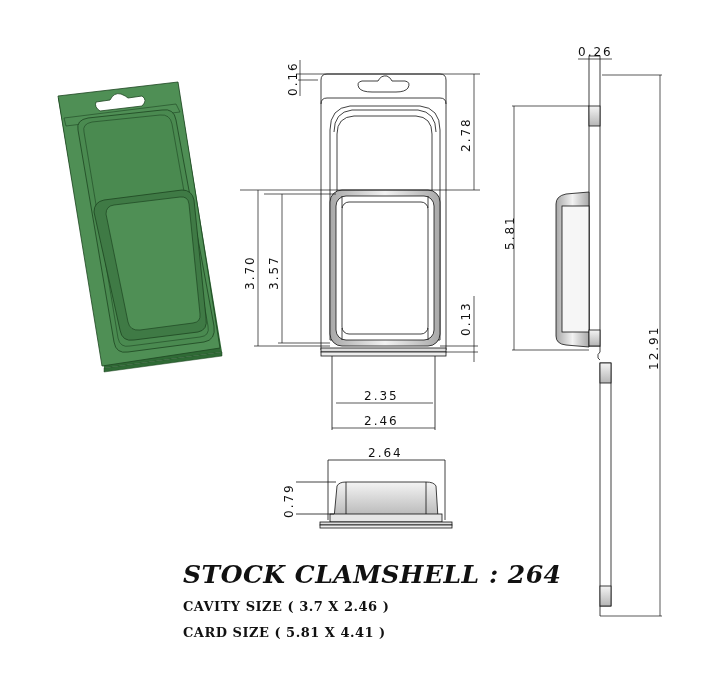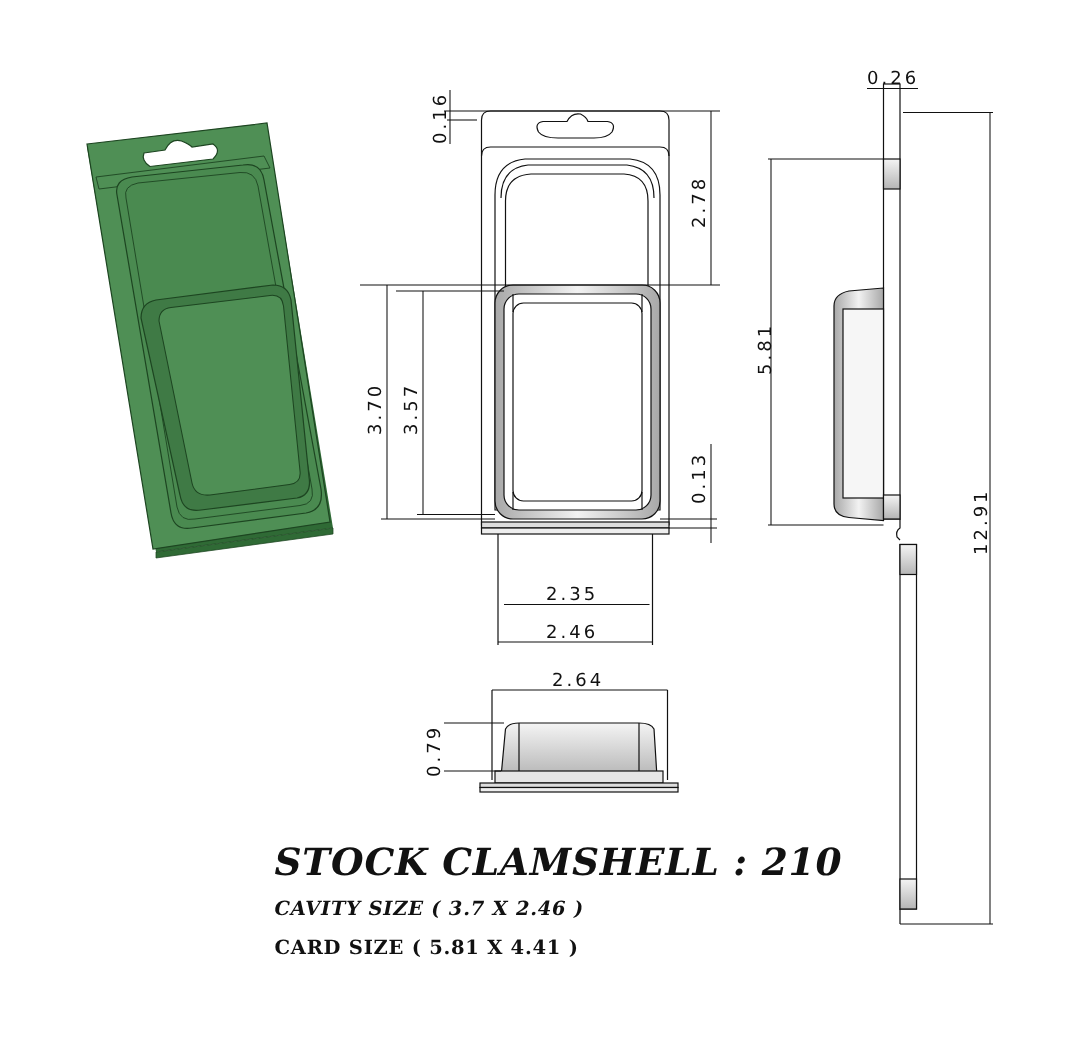--- a/index.html
+++ b/index.html
@@ -1,21 +1,21 @@
 <!DOCTYPE html>
 <html><head>
 <meta charset="utf-8">
 <style>
   html, body { margin: 0; padding: 0; background: #ffffff; }
   body { width: 722px; height: 692px; position: relative; overflow: hidden; font-family: "DejaVu Sans", sans-serif; }
   svg { position: absolute; left: 0; top: 0; }
   .dim { font-family: "DejaVu Sans", sans-serif; font-size: 12px; fill: #111; letter-spacing: 2px; }
   .title { position: absolute; left: 183px; top: 560px; font-family: "DejaVu Serif", serif; font-style: italic; font-weight: bold; font-size: 25px; color: #111; letter-spacing: 0.5px; white-space: nowrap; }
   .sub { position: absolute; left: 183px; font-family: "DejaVu Serif", serif; font-weight: bold; font-size: 13px; color: #111; letter-spacing: 0.5px; white-space: nowrap; }
-  .sub1 { top: 599px; font-style: italic; }
+  .sub1 { top: 599px; }
   .sub2 { top: 625px; }
 </style>
 </head>
 <body>
 
 <svg width="722" height="692" viewBox="0 0 722 692">
   <defs>
     <linearGradient id="gH" x1="0" x2="1" y1="0" y2="0">
       <stop offset="0" stop-color="#a8a8a8"></stop>
         <stop offset="0.5" stop-color="#f2f2f2"></stop>
@@ -119,15 +119,15 @@
     <line x1="600" y1="616" x2="662" y2="616"></line>
     <line x1="512" y1="106" x2="589" y2="106"></line>
     <line x1="514" y1="106" x2="514" y2="350"></line>
     <line x1="512" y1="350" x2="589" y2="350"></line>
   </g>
   <text class="dim" x="578" y="56"><tspan>0.26</tspan></text>
   <text class="dim" transform="translate(514,250) rotate(-90)"><tspan>5.81</tspan></text>
   <text class="dim" transform="translate(658,370) rotate(-90)"><tspan>12.91</tspan></text>
 </svg>
 
-<div class="title">STOCK CLAMSHELL : 210</div>
+<div class="title">STOCK CLAMSHELL : 264</div>
 <div class="sub sub1">CAVITY SIZE ( 3.7 X 2.46 )</div>
 <div class="sub sub2">CARD SIZE ( 5.81 X 4.41 )</div>
 
 </body></html>

